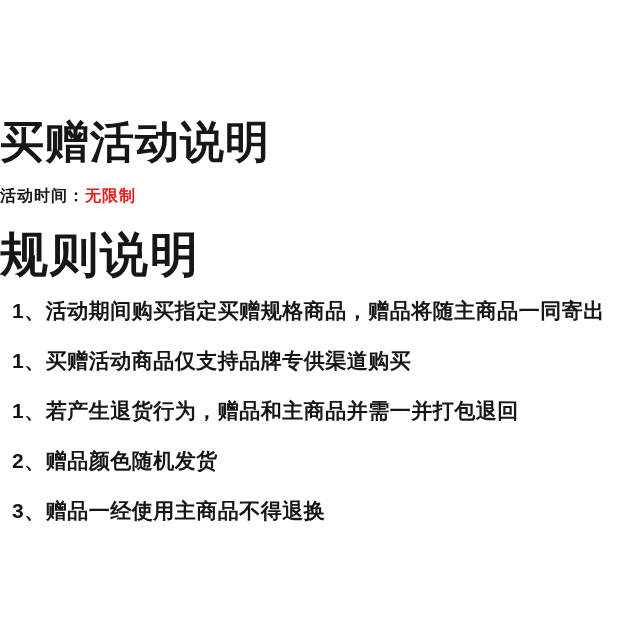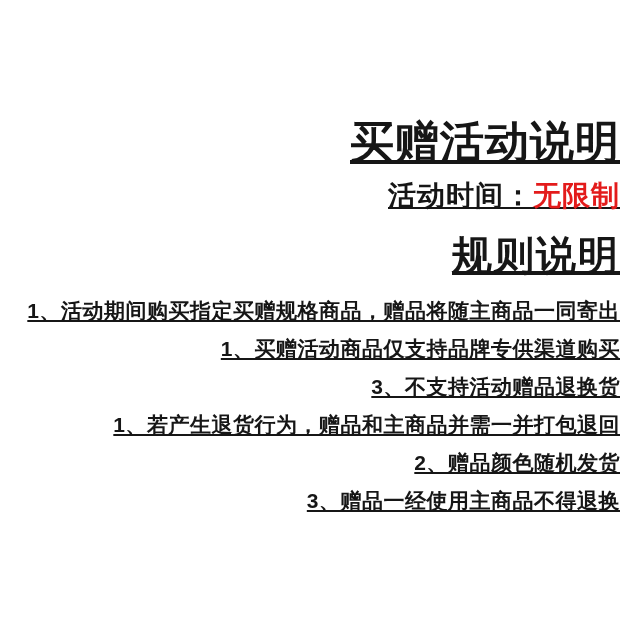--- a/index.html
+++ b/index.html
@@ -8,53 +8,52 @@
     background: #ffffff;
   }
   .canvas {
     position: relative;
     width: 620px;
     height: 640px;
     background: #ffffff;
     overflow: hidden;
     font-family: "Liberation Sans", "DejaVu Sans", sans-serif;
     color: #161616;
-    text-align: right;
-    text-decoration: underline;
+    text-align: left;
   }
   .title {
     margin: 0;
     padding-top: 120px;
     font-size: 44px;
     line-height: 44px;
     font-weight: 700;
     letter-spacing: 1px;
   }
   .subtitle {
     margin-top: 20px;
-    font-size: 28px;
+    font-size: 16px;
     line-height: 24px;
     font-weight: 700;
     letter-spacing: 1px;
   }
   .subtitle .red {
     font-weight: 700;
   }
   .rules-title {
-    margin: 27px 0 0 16px;
-    font-size: 40px;
+    margin: 27px 0 0 0;
+    font-size: 48px;
     line-height: 40px;
     font-weight: 700;
     letter-spacing: 2px;
   }
   .rules {
     margin-top: 17px;
   }
   .rule {
-    margin: 0;
+    margin: 12px;
     font-size: 21px;
     line-height: 38px;
     font-weight: 700;
     letter-spacing: 0.5px;
     white-space: nowrap;
   }
 </style>
 </head>
 <body style="background: rgb(255, 255, 255);">
 
@@ -64,19 +63,18 @@
 
   <div class="subtitle">
     <span>活动时间：</span><span class="red" style="color: rgb(227, 27, 27);">无限制</span>
   </div>
 
   <h2 class="rules-title">规则说明</h2>
 
   <div class="rules">
     <p class="rule">1、活动期间购买指定买赠规格商品，赠品将随主商品一同寄出</p>
     <p class="rule">1、买赠活动商品仅支持品牌专供渠道购买</p>
-    <p class="rule">3、不支持活动赠品退换货</p>
     <p class="rule">1、若产生退货行为，赠品和主商品并需一并打包退回</p>
     <p class="rule">2、赠品颜色随机发货</p>
     <p class="rule">3、赠品一经使用主商品不得退换</p>
   </div>
 
 </div>
 
 </body></html>

